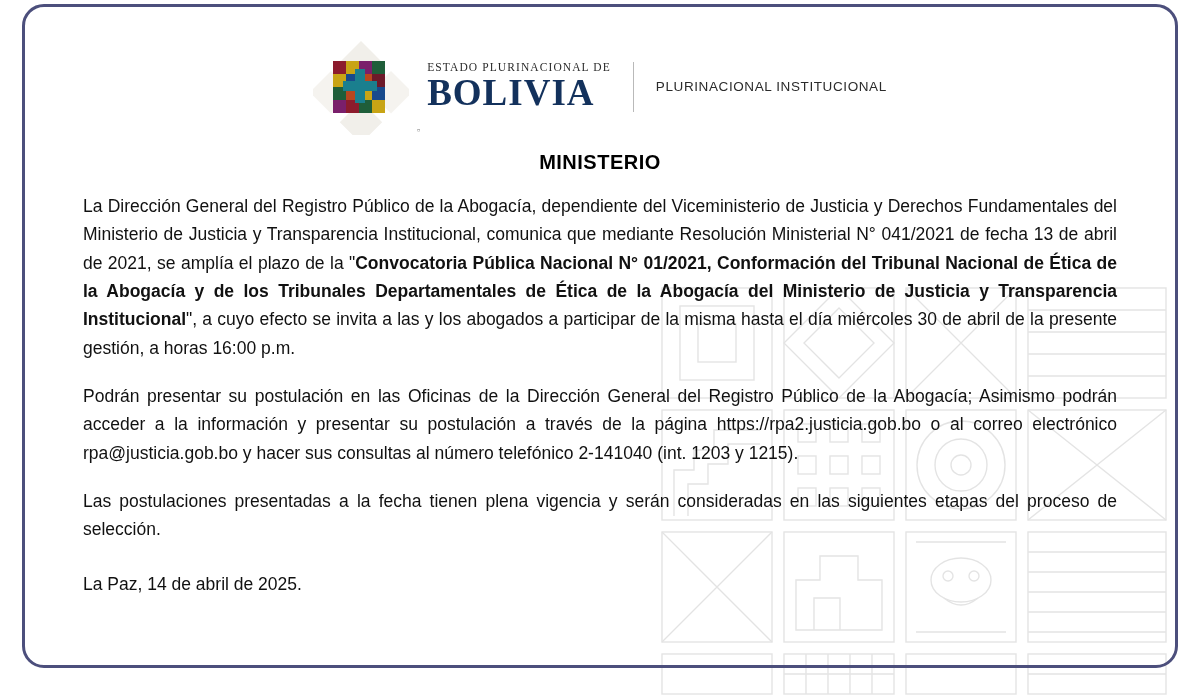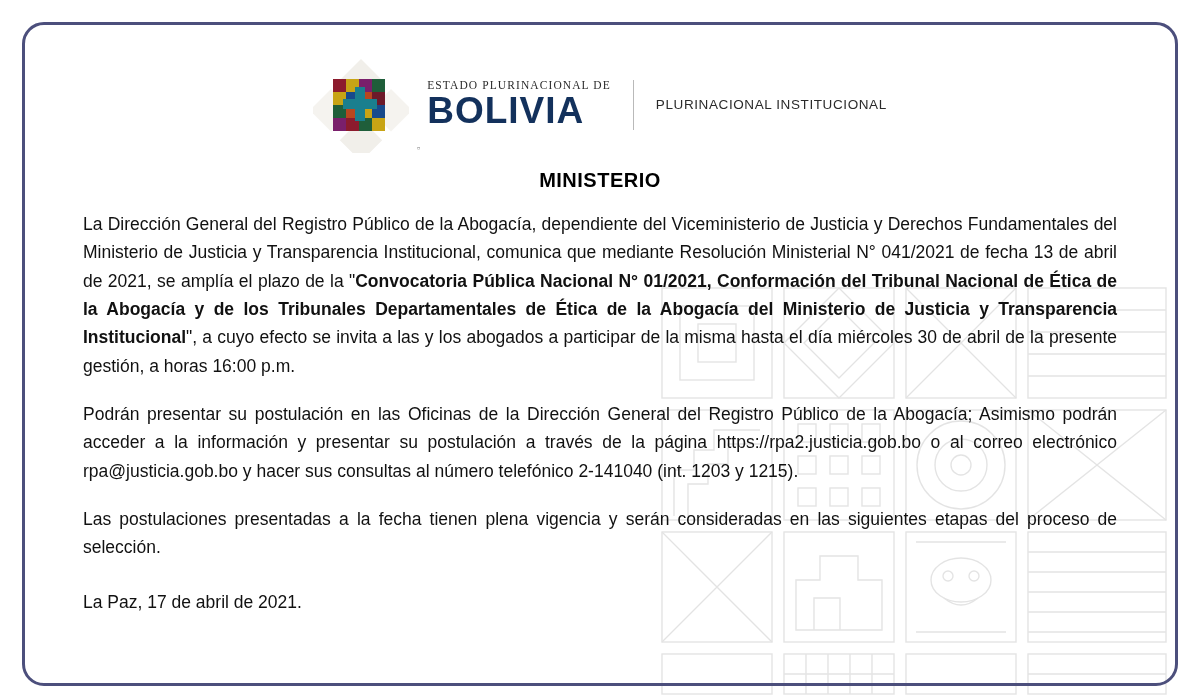--- a/index.html
+++ b/index.html
@@ -14,21 +14,21 @@
     color: #111111;
     overflow: hidden;
   }
 
   .page {
     position: relative;
     width: 1200px;
     height: 700px;
     background: #ffffff;
     box-sizing: border-box;
-    padding: 22px 22px 0 22px;
+    padding: 4px 22px 0 22px;
   }
 
   
   .watermark {
     position: absolute;
     right: 26px;
     top: 280px;
     width: 520px;
     height: 420px;
     opacity: 0.5;
@@ -78,21 +78,21 @@
     font-size: 11.5px;
     letter-spacing: 1.1px;
     color: #2b2b2b;
     font-family: "Liberation Serif", serif;
   }
   .brand-big {
     font-size: 37px;
     font-weight: bold;
     letter-spacing: 1px;
     color: #13315c;
-    font-family: Liberation Sans, sans-serif;
+    font-family: Liberation Serif, serif;
     line-height: 1.02;
   }
   .ministry {
     font-size: 13.5px;
     letter-spacing: 0.6px;
     color: #2b2b2b;
     line-height: 1.45;
     font-family: "Liberation Sans", sans-serif;
     max-width: 240px;
   }
@@ -255,16 +255,16 @@
     <div class="dot-mark">▫</div>
 
     <div class="doc-title">MINISTERIO</div>
 
     <p class="para"><span>La Dirección General del Registro Público de la Abogacía, dependiente del Viceministerio de Justicia y Derechos Fundamentales del Ministerio de Justicia y Transparencia Institucional, comunica que mediante Resolución Ministerial N° 041/2021 de fecha 13 de abril de 2021, se amplía el plazo de la "</span><b>Convocatoria Pública Nacional N° 01/2021, Conformación del Tribunal Nacional de Ética de la Abogacía y de los Tribunales Departamentales de Ética de la Abogacía del Ministerio de Justicia y Transparencia Institucional</b><span>", a cuyo efecto se invita a las y los abogados a participar de la misma hasta el día miércoles 30 de abril de la presente gestión, a horas 16:00 p.m.</span></p>
 
     <p class="para">Podrán presentar su postulación en las Oficinas de la Dirección General del Registro Público de la Abogacía; Asimismo podrán acceder a la información y presentar su postulación a través de la página https://rpa2.justicia.gob.bo o al correo electrónico rpa@justicia.gob.bo y hacer sus consultas al número telefónico 2-141040 (int. 1203 y 1215).</p>
 
     <p class="para last">Las postulaciones presentadas a la fecha tienen plena vigencia y serán consideradas en las siguientes etapas del proceso de selección.</p>
 
-    <div class="signoff">La Paz, 17 de abril de 2021.</div>
+    <div class="signoff">La Paz, 14 de abril de 2025.</div>
 
   </div>
 </div>
 
 </body></html>

